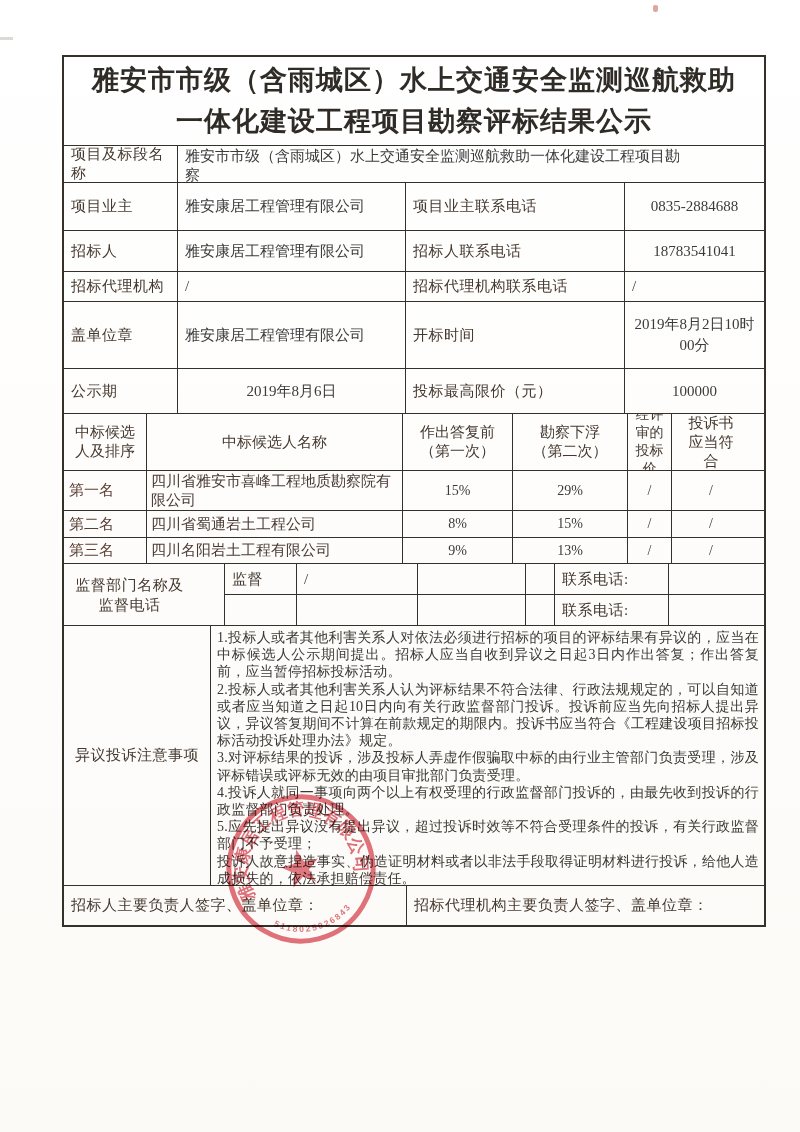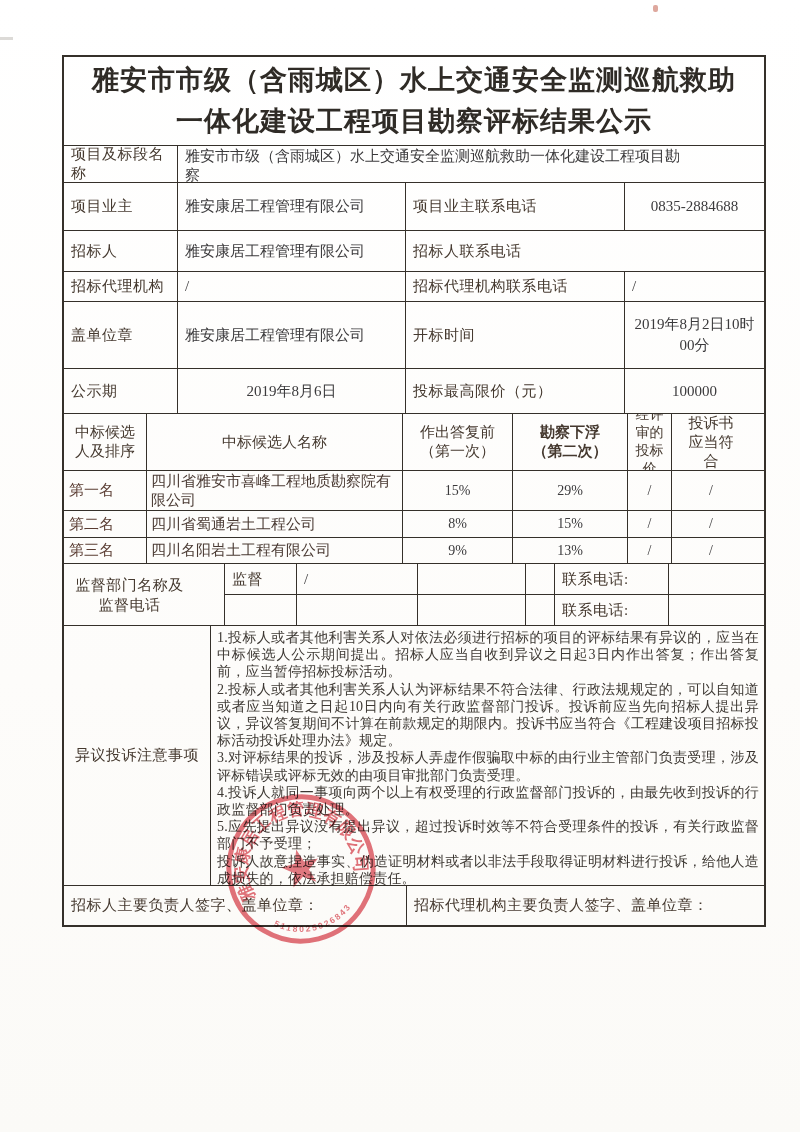--- a/index.html
+++ b/index.html
@@ -35,21 +35,21 @@
   }
   
   .h-r1{height:37px;} .h-r2{height:48px;} .h-r3{height:41px;}
   .h-r4{height:30px;} .h-r5{height:67px;} .h-r6{height:45px;}
   .w-l{width:113px;} .w-v{width:228px;} .w-l2{width:219px;} .w-v2{flex:1;}
   .twoLine{display:block;line-height:19px;max-height:35px;overflow:hidden;padding-top:1px;}
   .twoLine span{display:block;}
   
   .h-ch{height:57px;} .h-c1{height:40px;} .h-c2{height:27px;} .h-c3{height:26px;}
   .cw1{width:82px;padding:0 9px;} .cw2{width:256px;} .cw3{width:110px;padding:0 14px;}
-  .cw4{width:115px;padding:0 16px;font-weight:bold;} .cw5{width:44px;padding:0 1px;} .cw6{width:79px;padding:0 13px;}
+  .cw4{width:115px;padding:0 16px;} .cw5{width:44px;padding:0 1px;} .cw6{width:79px;padding:0 13px;}
   .hdr{font-size:15px;line-height:19px;color:#45392f;}
   .nameCell{font-size:15px;line-height:19px;padding:1px 4px;color:#4a3a33;}
   .rankCell{font-size:15px;padding-left:5px;color:#5a3c32;}
   .pct{font-size:14px;color:#3b3a3c;}
   .sw1{width:146px;} .sw2{width:72px;} .sw3{width:121px;} .sw4{width:108px;}
   .sw5{width:29px;} .sw6{width:114px;text-align:right;} .sw7{width:96px;}
   .supLabel{flex-direction:column;justify-content:center;text-align:center;line-height:20px;padding:0 4px;}
   
   .h-comp{height:260px;}
   .compLbl{width:146px;}
@@ -102,20 +102,21 @@
       <div class="c nb left w-l lbl">项目业主</div>
       <div class="c left w-v val">雅安康居工程管理有限公司</div>
       <div class="c left w-l2 lbl">项目业主联系电话</div>
       <div class="c center w-v2 val">0835-2884688</div>
     </div>
 
     <div class="row h-r3">
       <div class="c nb left w-l lbl">招标人</div>
       <div class="c left w-v val">雅安康居工程管理有限公司</div>
       <div class="c left w-l2 lbl">招标人联系电话</div>
+      <div class="c center w-v2 val">18783541041</div>
     </div>
 
     <div class="row h-r4">
       <div class="c nb left w-l lbl">招标代理机构</div>
       <div class="c left w-v val">/</div>
       <div class="c left w-l2 lbl">招标代理机构联系电话</div>
       <div class="c left w-v2 val">/</div>
     </div>
 
     <div class="row h-r5">

